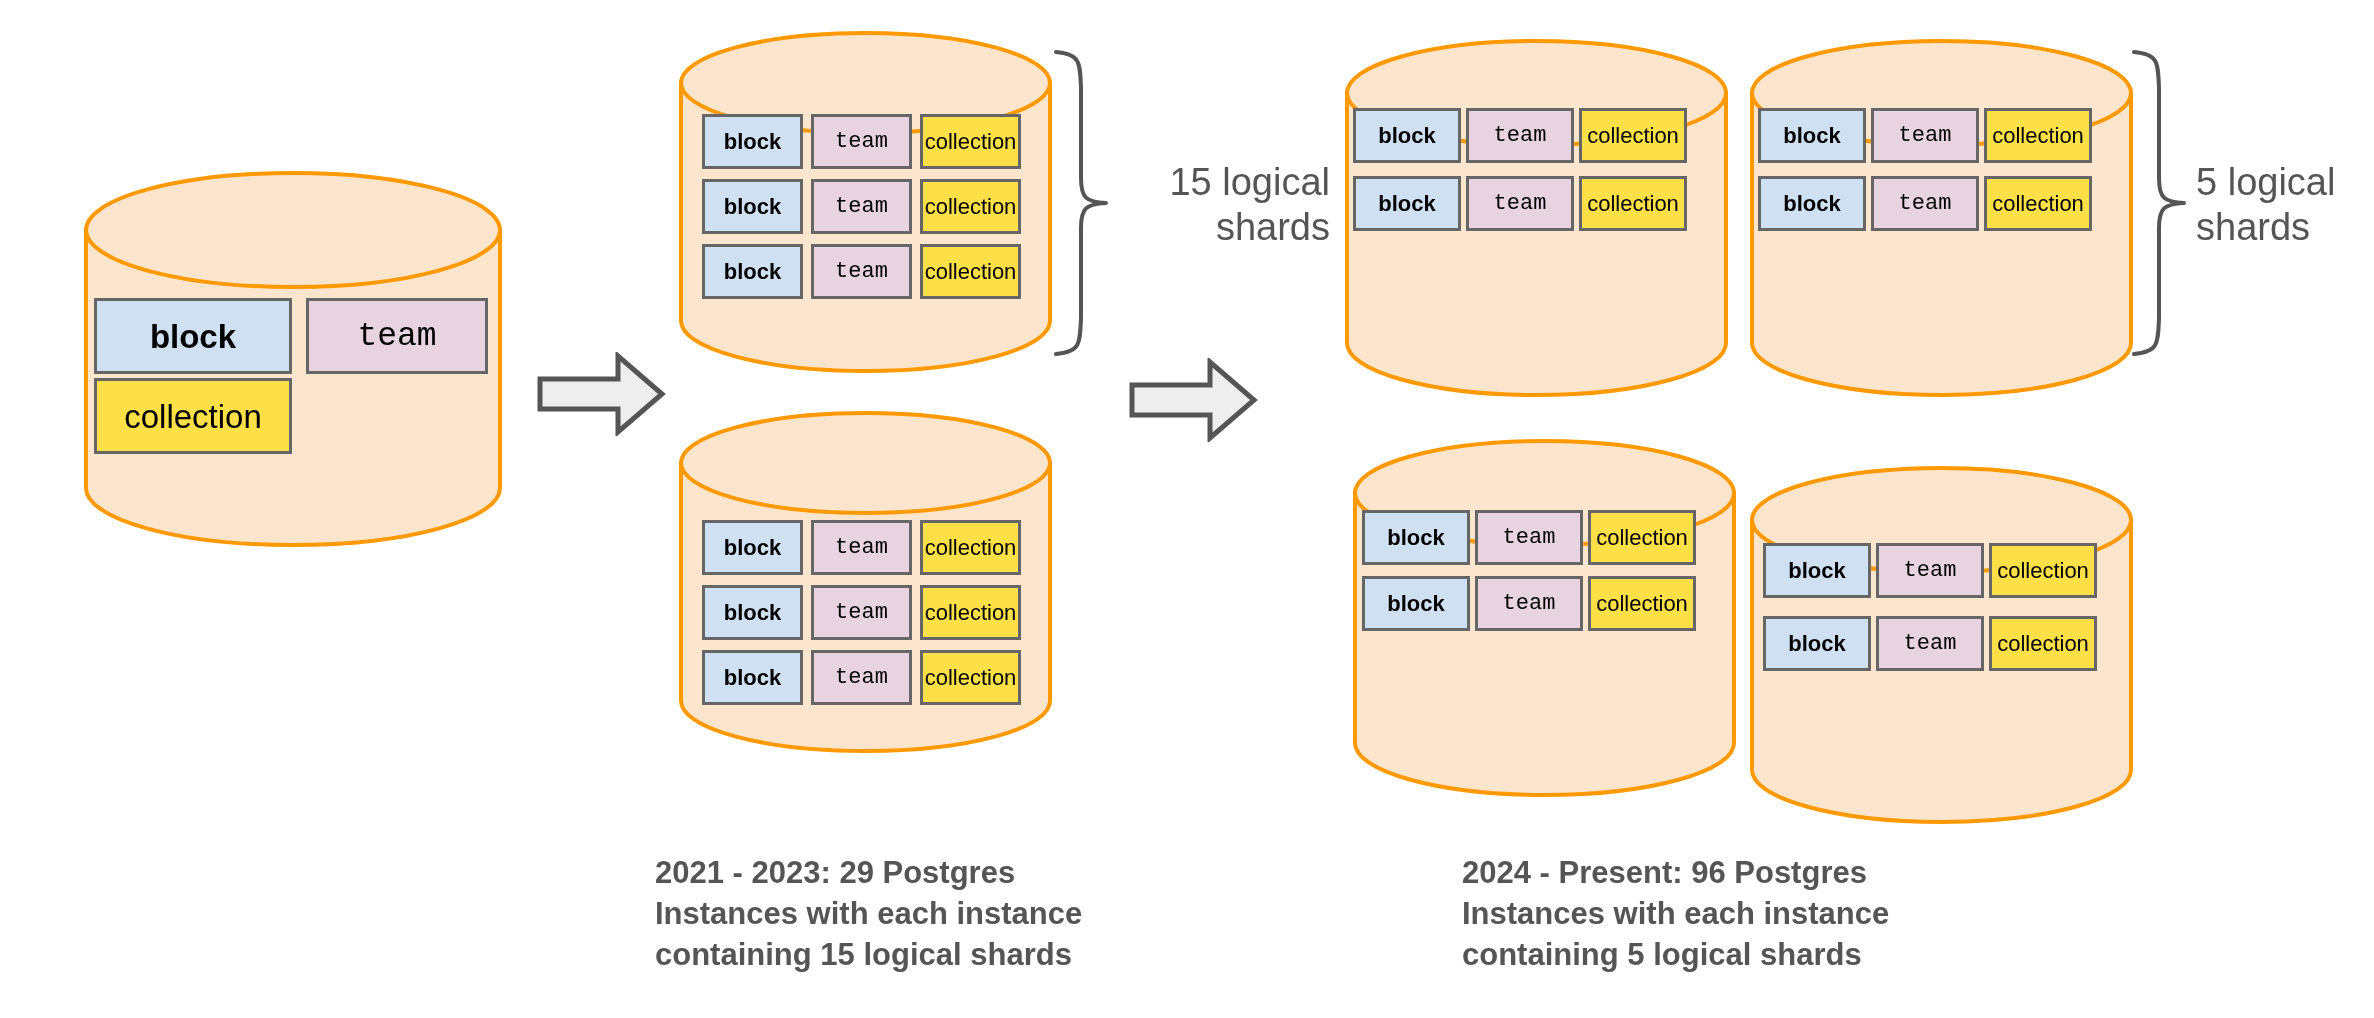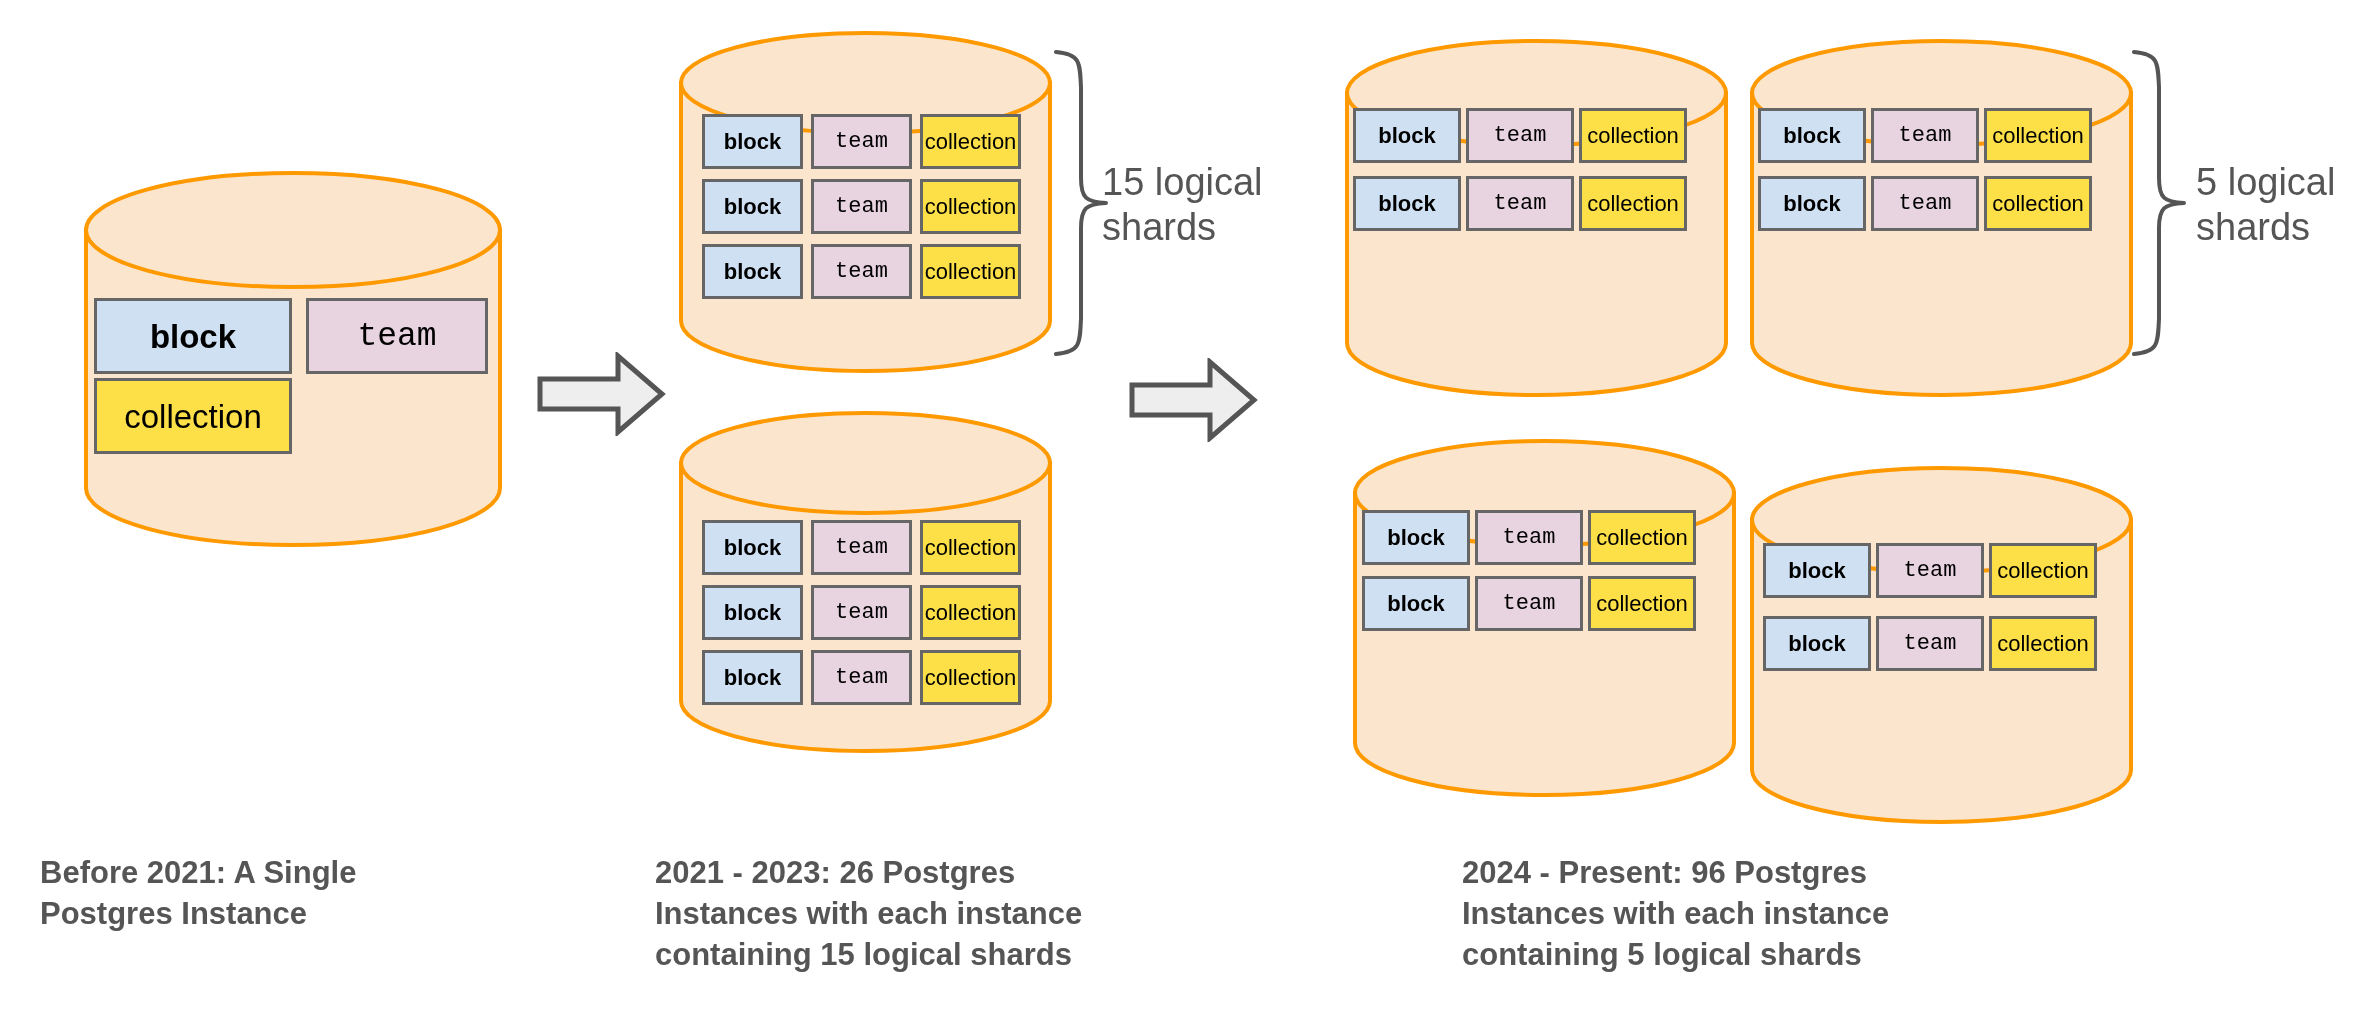--- a/index.html
+++ b/index.html
@@ -93,22 +93,20 @@
       <path d="M3,60 L3,318 A207,57 0 0 0 417,318 L417,60 Z" fill="#fce5cd" stroke="#ff9900" stroke-width="4"></path>
       <ellipse cx="210" cy="60" rx="207" ry="57" fill="#fce5cd" stroke="#ff9900" stroke-width="4"></ellipse>
     </svg>
     <div class="cyl-rows">
       <div class="tbl block" style="left:11px; top:128px; width:198px; height:76px; font-size:33px;">block</div>
       <div class="tbl team" style="left:223px; top:128px; width:182px; height:76px; font-size:33px;">team</div>
       <div class="tbl collection" style="left:11px; top:208px; width:198px; height:76px; font-size:33px;">collection</div>
     </div>
   </div>
 
-  <div class="caption" style="left:40px; top:852px; width:480px;">Before 2021: A Single
-Postgres Instance</div>
 
   <div class="arrow" style="left:536px; top:352px; width:130px; height:84px;">
     <svg viewBox="0 0 130 84" width="130" height="84">
       <path d="M4,27 L82,27 L82,4 L126,42 L82,80 L82,57 L4,57 Z" fill="#eeeeee" stroke="#555555" stroke-width="5" stroke-linejoin="miter"></path>
     </svg>
   </div>
 
   <div class="cylinder" style="left:678px; top:30px; width:375px; height:344px;">
     <svg class="cyl-svg" viewBox="0 0 375 344" preserveAspectRatio="none">
       <path d="M3,53 L3,291 A184.5,50 0 0 0 372,291 L372,53 Z" fill="#fce5cd" stroke="#ff9900" stroke-width="4"></path>
@@ -148,24 +146,24 @@
       <div class="tbl collection" style="left:242px; top:240px; width:101px; height:55px; font-size:22px;">collection</div>
     </div>
   </div>
 
   <div class="brace" style="left:1050px; top:48px; width:62px; height:310px;">
     <svg viewBox="0 0 62 310" width="62" height="310">
       <path d="M6,4 C30,6 30,14 31,40 L31,130 C31,150 36,154 56,155
                C36,156 31,160 31,180 L31,270 C30,296 30,304 6,306" fill="none" stroke="#555555" stroke-width="4" stroke-linecap="round" stroke-linejoin="round"></path>
     </svg>
   </div>
-  <div class="brace-label" style="left:1102px; top:160px; width:200px;">15 logical
+  <div class="brace-label" style="left:1130px; top:160px; width:200px;text-align:right;">15 logical
 shards</div>
 
-  <div class="caption" style="left:655px; top:852px; width:580px;">2021 - 2023: 26 Postgres
+  <div class="caption" style="left:655px; top:852px; width:580px;">2021 - 2023: 29 Postgres
 Instances with each instance
 containing 15 logical shards</div>
 
   <div class="arrow" style="left:1128px; top:358px; width:130px; height:84px;">
     <svg viewBox="0 0 130 84" width="130" height="84">
       <path d="M4,27 L82,27 L82,4 L126,42 L82,80 L82,57 L4,57 Z" fill="#eeeeee" stroke="#555555" stroke-width="5" stroke-linejoin="miter"></path>
     </svg>
   </div>
 
   <div class="cylinder" style="left:1344px; top:38px; width:385px; height:360px;">

